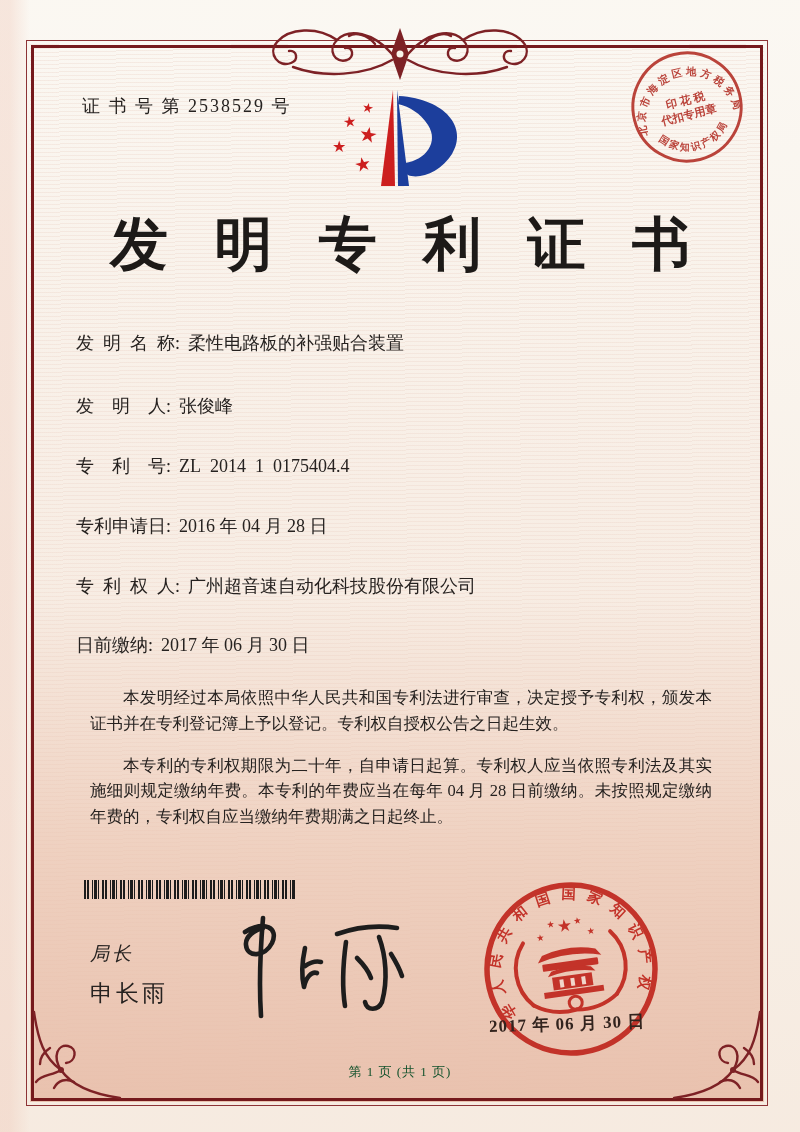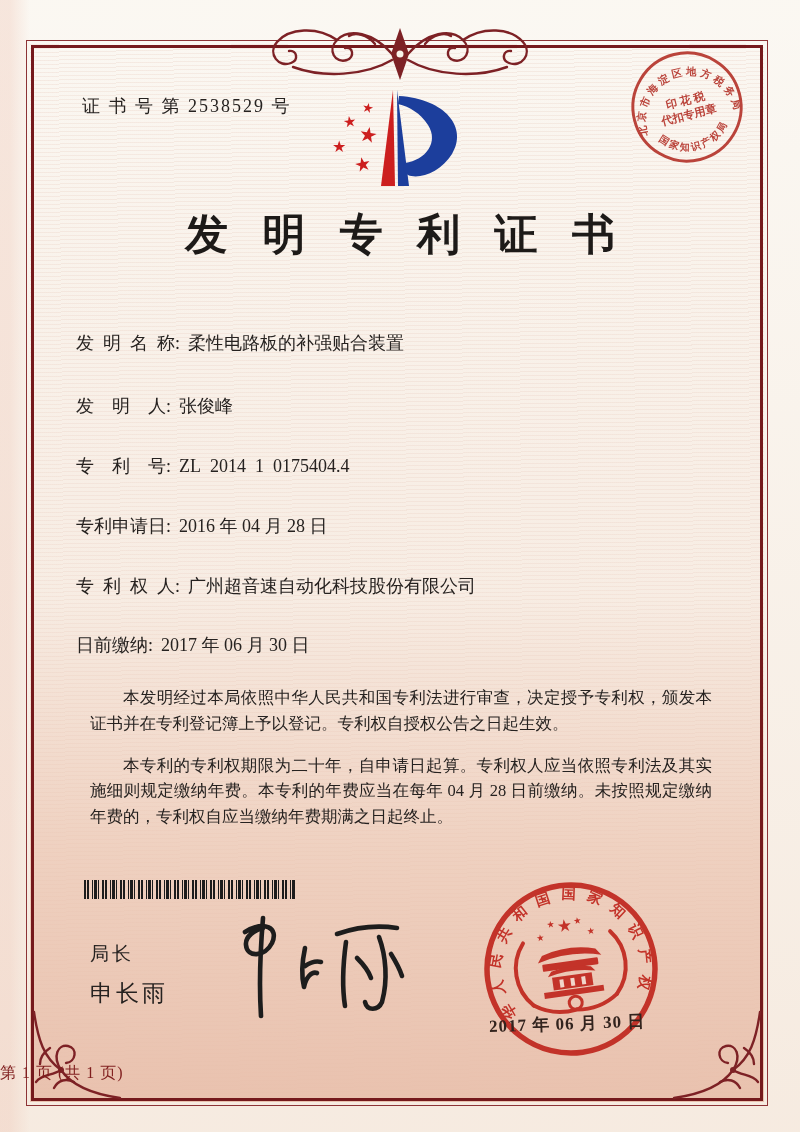--- a/index.html
+++ b/index.html
@@ -23,35 +23,35 @@
   .frame-outer{position:absolute;left:26px;top:40px;right:32px;bottom:26px;border:1.5px solid #8d3336;}
   .frame-inner{position:absolute;left:4px;top:4px;right:4px;bottom:4px;border:3px solid #75191c;}
   .cert-no{position:absolute;left:82px;top:94px;font-size:18px;letter-spacing:2px;}
   .logo{position:absolute;left:318px;top:86px;width:166px;height:122px;}
   .tax-stamp{position:absolute;left:628px;top:48px;width:118px;height:118px;transform:rotate(-14deg);opacity:.92;}
   .ornament{position:absolute;left:255px;top:20px;width:290px;height:68px;}
   .corner{position:absolute;width:96px;height:96px;}
   .corner.br{right:34px;bottom:28px;}
   .corner.bl{left:28px;bottom:28px;transform:scaleX(-1);}
   .title{position:absolute;left:0;right:0;top:206px;text-align:center;
-    font-size:43px;font-weight:bold;letter-spacing:.8em;text-indent:.8em;color:#1d1a18;}
+    font-size:58px;font-weight:bold;letter-spacing:.8em;text-indent:.8em;color:#1d1a18;}
   .field-row{position:absolute;left:76px;font-size:18px;white-space:nowrap;}
   .field-label{color:#262220;}
   .field-value{padding-left:8px;}
   .paras{position:absolute;left:74px;top:669px;width:654px;font-size:16.5px;line-height:25.8px;text-align:justify;}
   .paras p{margin:16px;text-indent:2em;}
   .barcode{position:absolute;left:84px;top:880px;width:212px;height:19px;
     background:repeating-linear-gradient(90deg,#1c1c1c 0 2px,rgba(0,0,0,0) 2px 3px,#1c1c1c 3px 5px,rgba(0,0,0,0) 5px 8px,#1c1c1c 8px 9px,rgba(0,0,0,0) 9px 10px,#1c1c1c 10px 13px,rgba(0,0,0,0) 13px 14px,#1c1c1c 14px 15px,rgba(0,0,0,0) 15px 18px);}
-  .post{position:absolute;left:90px;top:941px;font-size:19px;letter-spacing:3px;font-family:"Liberation Sans","DejaVu Sans",sans-serif;}
+  .post{position:absolute;left:90px;top:941px;font-size:19px;letter-spacing:3px;font-family:"Liberation Sans","DejaVu Sans",sans-serif;font-style:italic;}
   .post-name{position:absolute;left:90px;top:978px;font-size:23px;letter-spacing:3px;font-family:"Liberation Sans","DejaVu Sans",sans-serif;}
   .signature{position:absolute;left:205px;top:912px;width:225px;height:108px;}
   .seal{position:absolute;left:481px;top:879px;width:180px;height:180px;transform:rotate(-8deg);opacity:.93;}
   .seal-date{position:absolute;left:489px;top:1012px;width:175px;font-size:17px;font-weight:bold;
     color:#33241e;letter-spacing:1px;transform:rotate(-2deg);white-space:nowrap;}
-  .footer{position:absolute;left:0;right:0;top:1063px;font-size:16px;letter-spacing:1px;color:#7f1d1d;}
+  .footer{position:absolute;left:0;right:0;top:1063px;text-align:center;font-size:13px;letter-spacing:1px;color:#14532d;}
   .stamp-text{fill:#b5352c;font-family:"Liberation Serif","DejaVu Serif",serif;font-weight:bold;}
   .seal-text{fill:#c0281f;font-family:"Liberation Serif","DejaVu Serif",serif;font-weight:bold;}
 </style>
 </head>
 <body>
 
 <div class="page">
 
   <div class="texture"></div>
 

